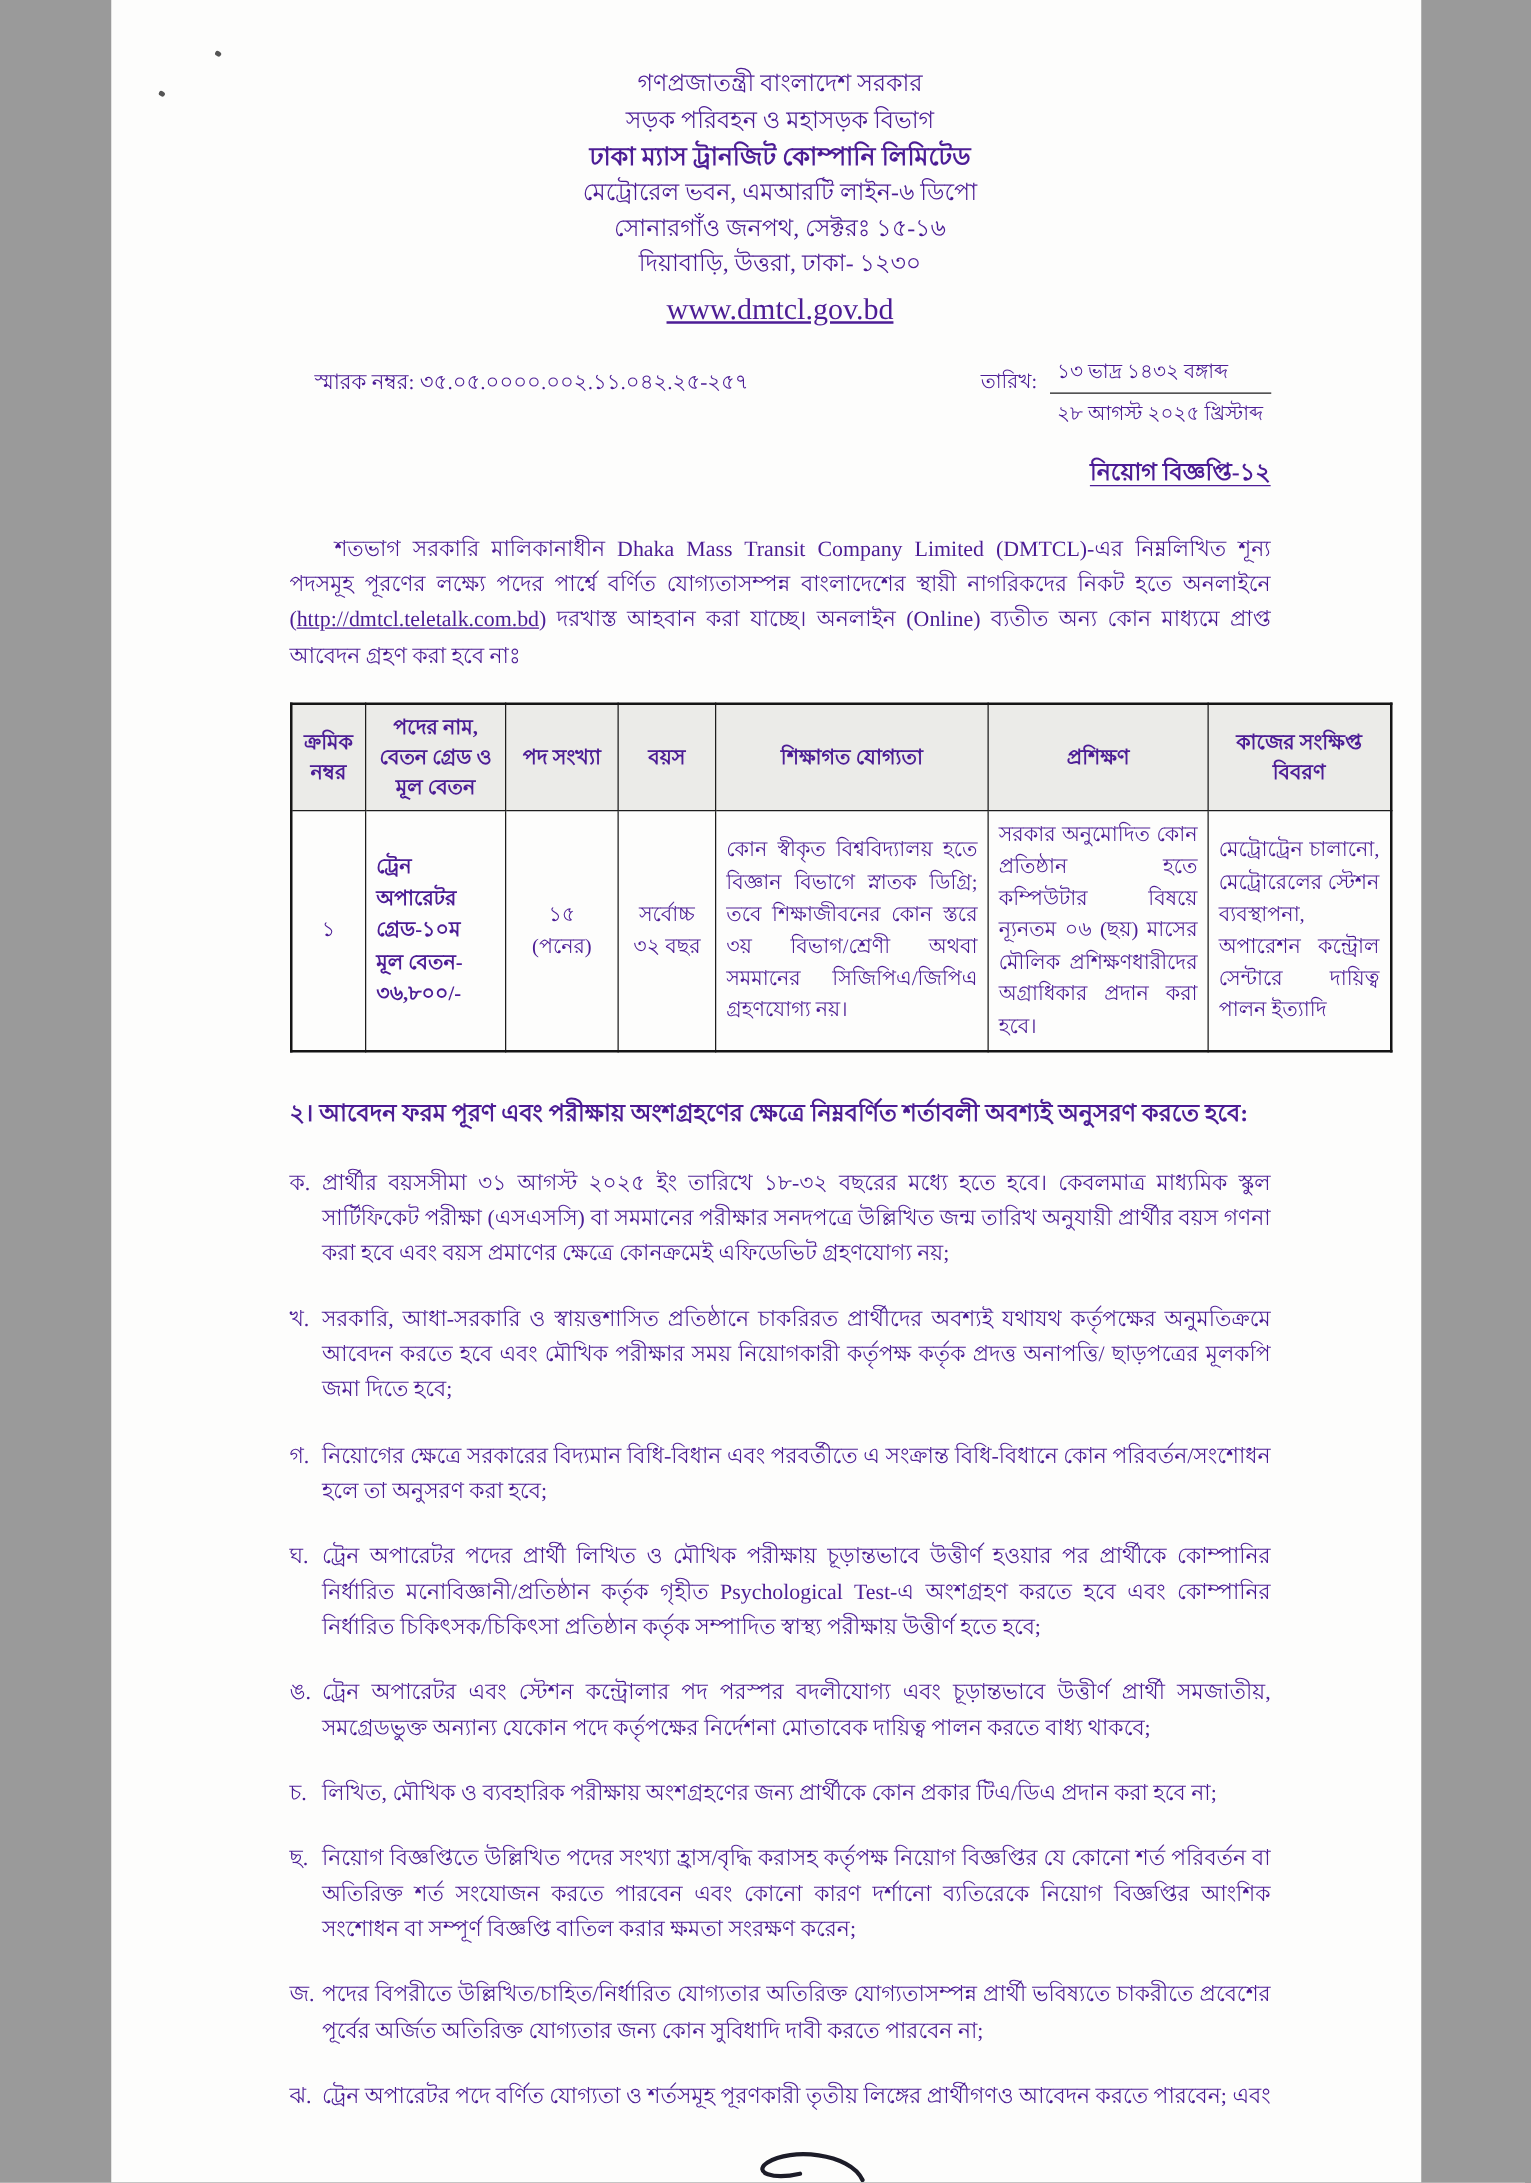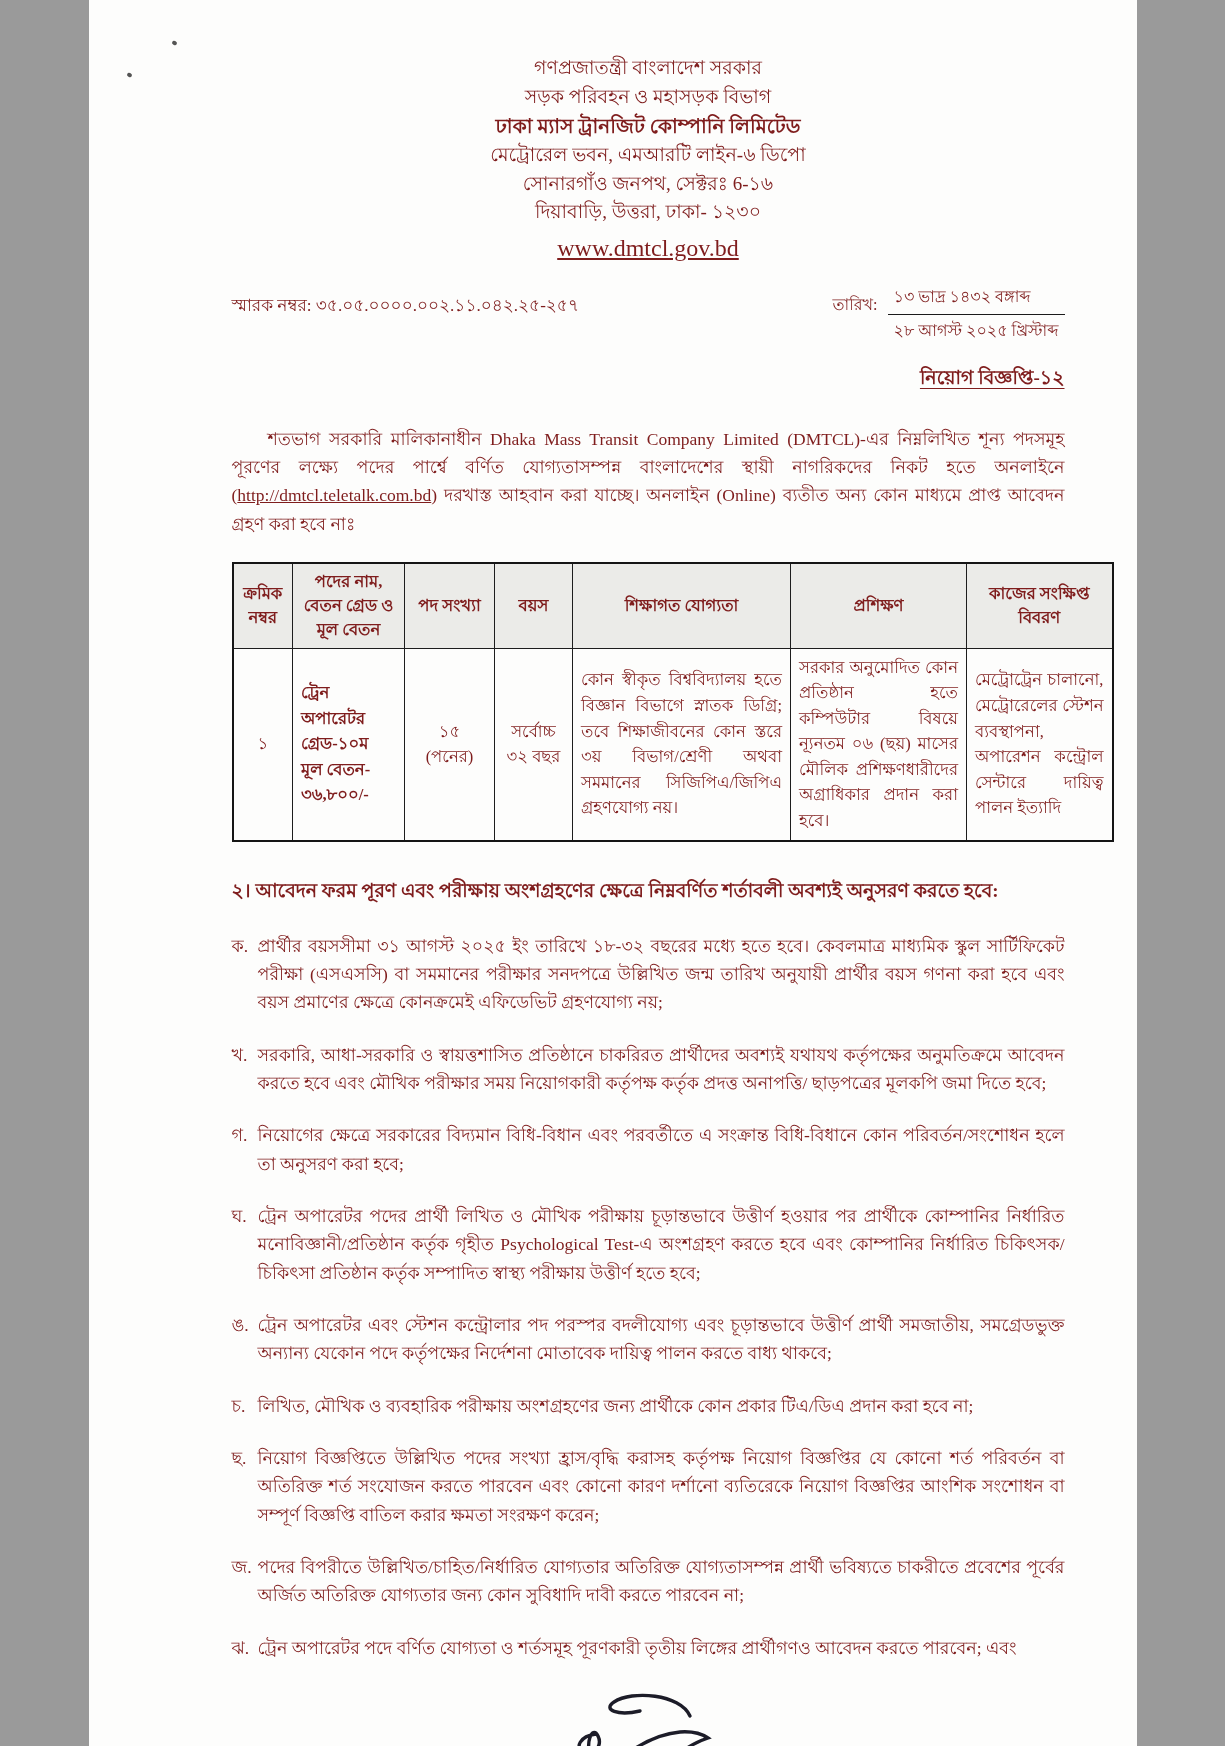--- a/index.html
+++ b/index.html
@@ -2,35 +2,35 @@
 <html><head>
 <meta charset="utf-8">
 <style>
   html,body{margin:0;padding:0;background:#9a9a9a;}
   .page{
     position:relative;
     width:1048px;height:1746px;
     background:#fdfdfc;
     margin:0 auto;
     font-family:"Liberation Serif","DejaVu Serif",serif;
-    color:#7f1d1d;
+    color:#4c1d95;
     overflow:hidden;
     box-sizing:border-box;
-    padding:54px 72px 0 143px;
+    padding:54px 120px 0 143px;
   }
   .speck{position:absolute;background:#555;border-radius:2px;}
   .speck-1{left:83px;top:41px;width:5px;height:4px;transform:rotate(30deg);}
   .speck-2{left:38px;top:73px;width:5px;height:4px;transform:rotate(30deg);}
 
   .letterhead{text-align:center;line-height:1.5;}
   .lh-line{display:block;font-size:19px;}
   .lh-line.bold{font-weight:bold;font-size:20px;}
   .website{display:inline-block;margin-top:3px;font-size:24px;text-decoration:underline;}
 
-  .memo-row{display:flex;justify-content:space-between;align-items:flex-start;margin-top:16px;}
+  .memo-row{display:flex;justify-content:space-between;align-items:flex-start;margin-top:16px;margin-left:20px;}
   .memo-no{font-size:17px;padding-top:10px;}
   .date-block{display:flex;align-items:flex-start;gap:10px;font-size:16px;}
   .date-label{padding-top:10px;}
   .date-stack{text-align:left;}
   .date-top{display:block;border-bottom:1.5px solid #1b1b1b;padding:2px 6px 3px 6px;}
   .date-bottom{display:block;padding:3px 6px 0 6px;}
 
   .doc-title{text-align:right;margin-top:18px;font-size:19px;font-weight:bold;}
   .doc-title span{text-decoration:underline;text-underline-offset:4px;}
 
@@ -82,21 +82,21 @@
 <div class="page">
 
   <span class="speck speck-1"></span>
   <span class="speck speck-2"></span>
 
   <div class="letterhead">
     <span class="lh-line">গণপ্রজাতন্ত্রী বাংলাদেশ সরকার</span>
     <span class="lh-line">সড়ক পরিবহন ও মহাসড়ক বিভাগ</span>
     <span class="lh-line bold">ঢাকা ম্যাস ট্রানজিট কোম্পানি লিমিটেড</span>
     <span class="lh-line">মেট্রোরেল ভবন, এমআরটি লাইন-৬ ডিপো</span>
-    <span class="lh-line">সোনারগাঁও জনপথ, সেক্টরঃ 6-১৬</span>
+    <span class="lh-line">সোনারগাঁও জনপথ, সেক্টরঃ ১৫-১৬</span>
     <span class="lh-line">দিয়াবাড়ি, উত্তরা, ঢাকা- ১২৩০</span>
     <span class="website">www.dmtcl.gov.bd</span>
   </div>
 
   <div class="memo-row">
     <div class="memo-no">স্মারক নম্বর: ৩৫.০৫.০০০০.০০২.১১.০৪২.২৫-২৫৭</div>
     <div class="date-block">
       <span class="date-label">তারিখ:</span>
       <span class="date-stack">
         <span class="date-top">১৩ ভাদ্র ১৪৩২ বঙ্গাব্দ</span>

